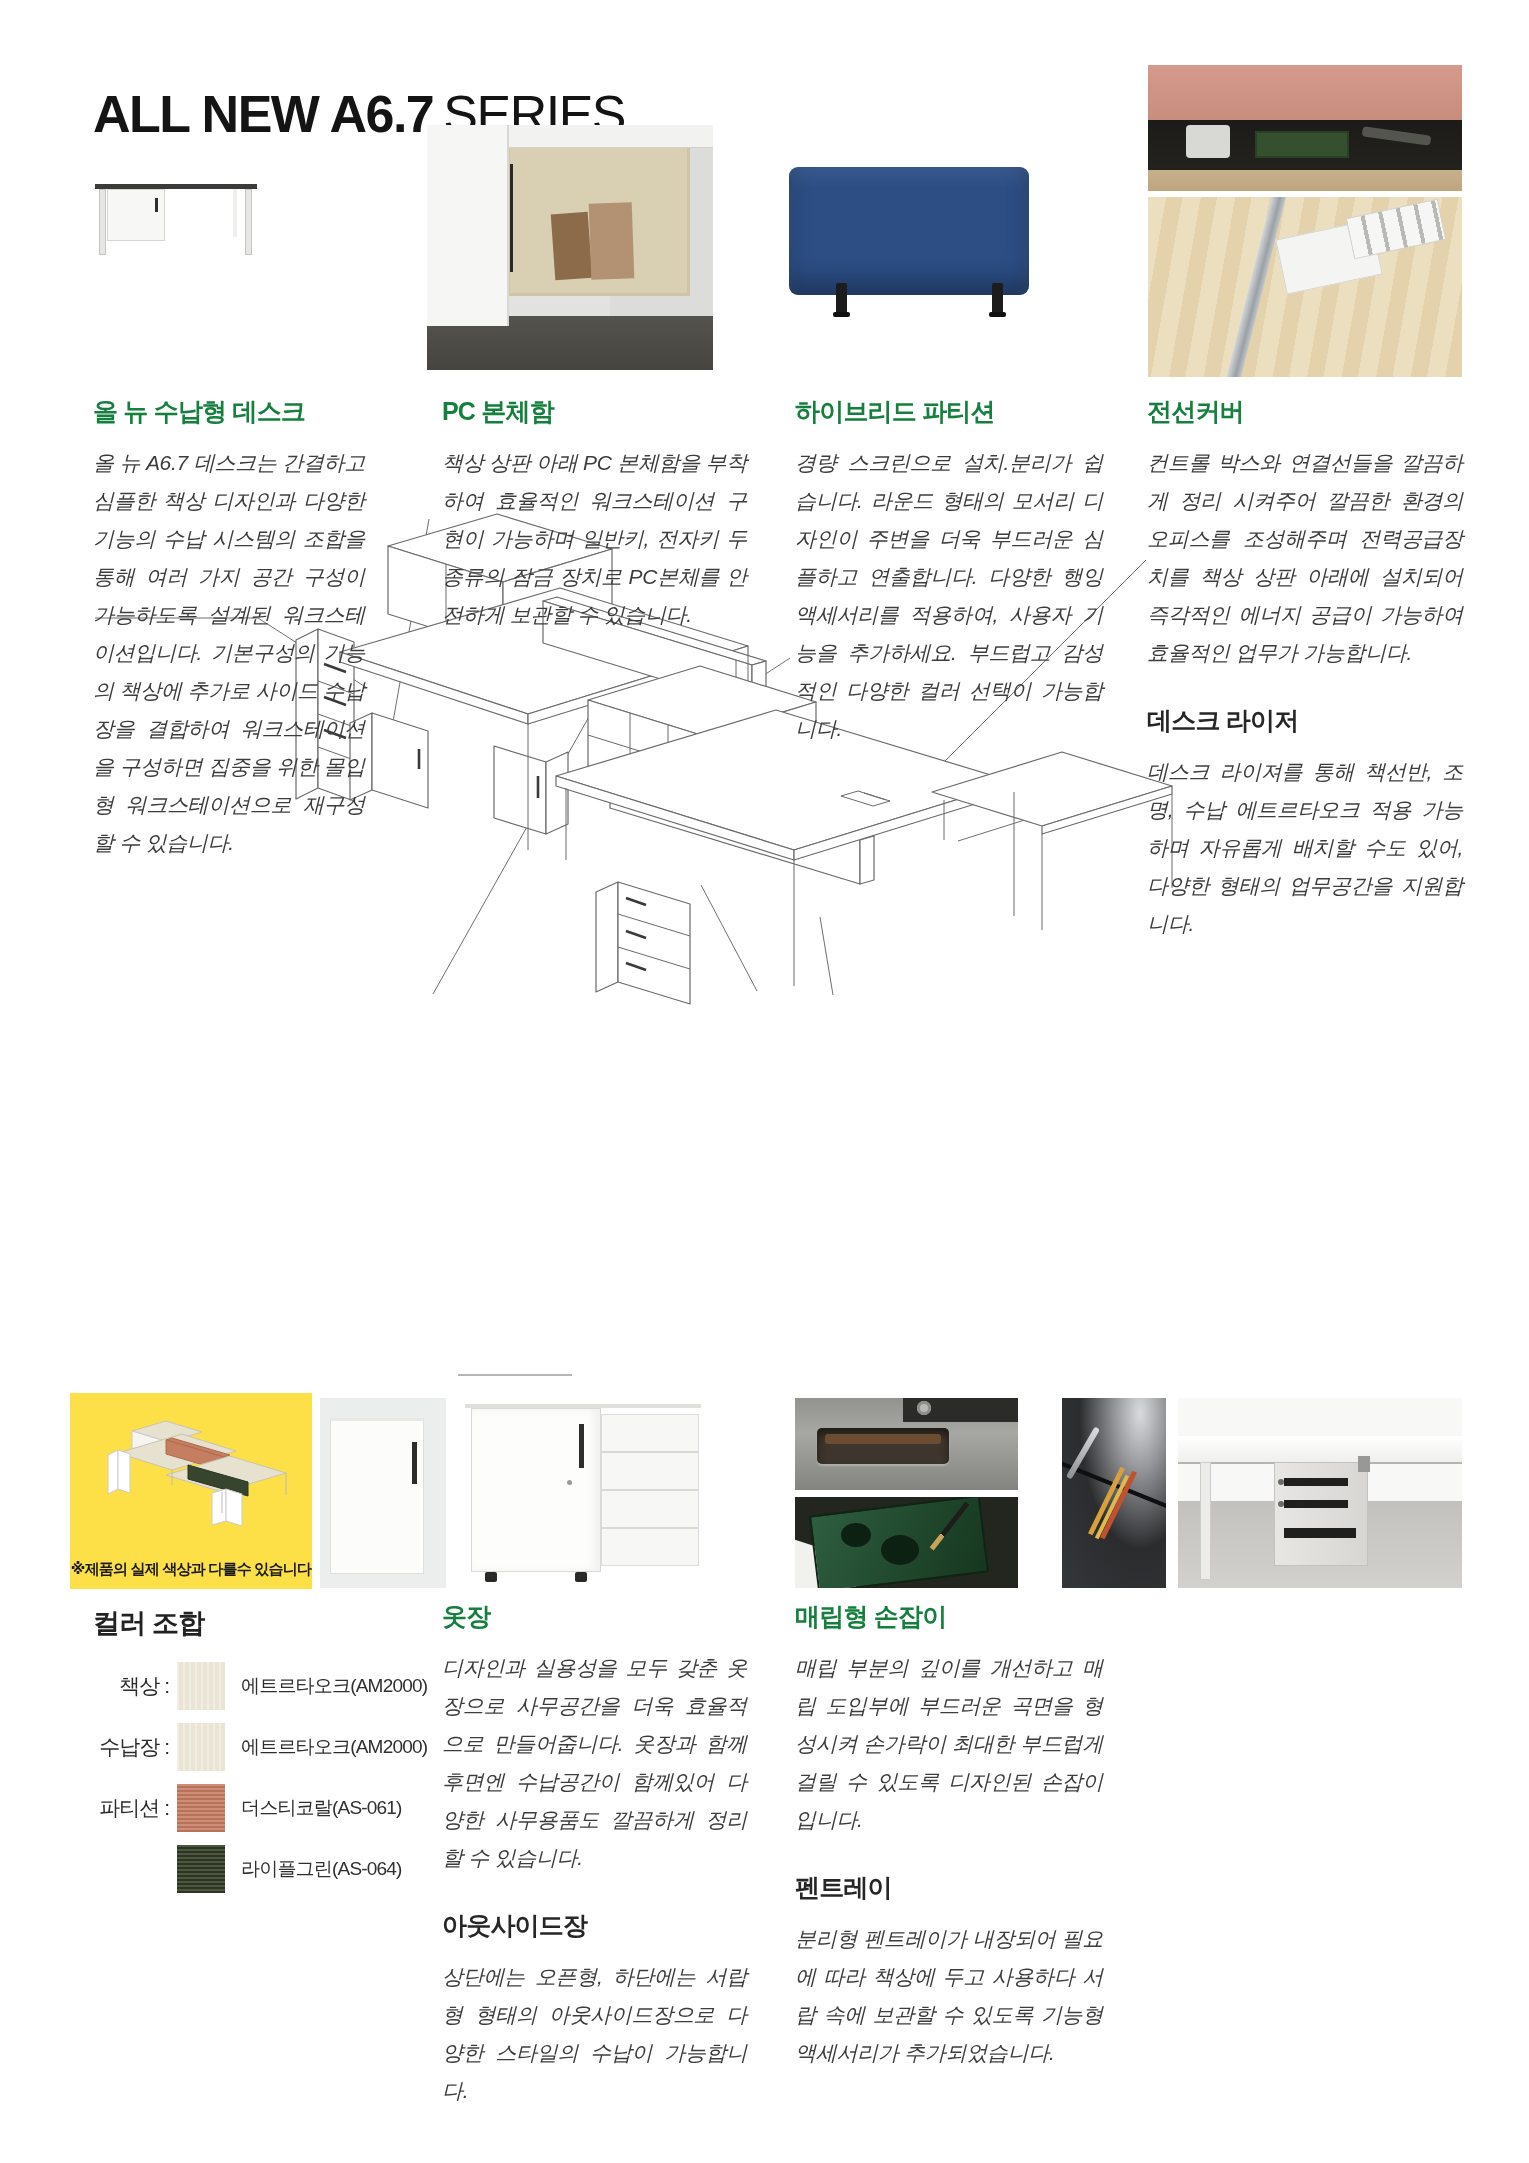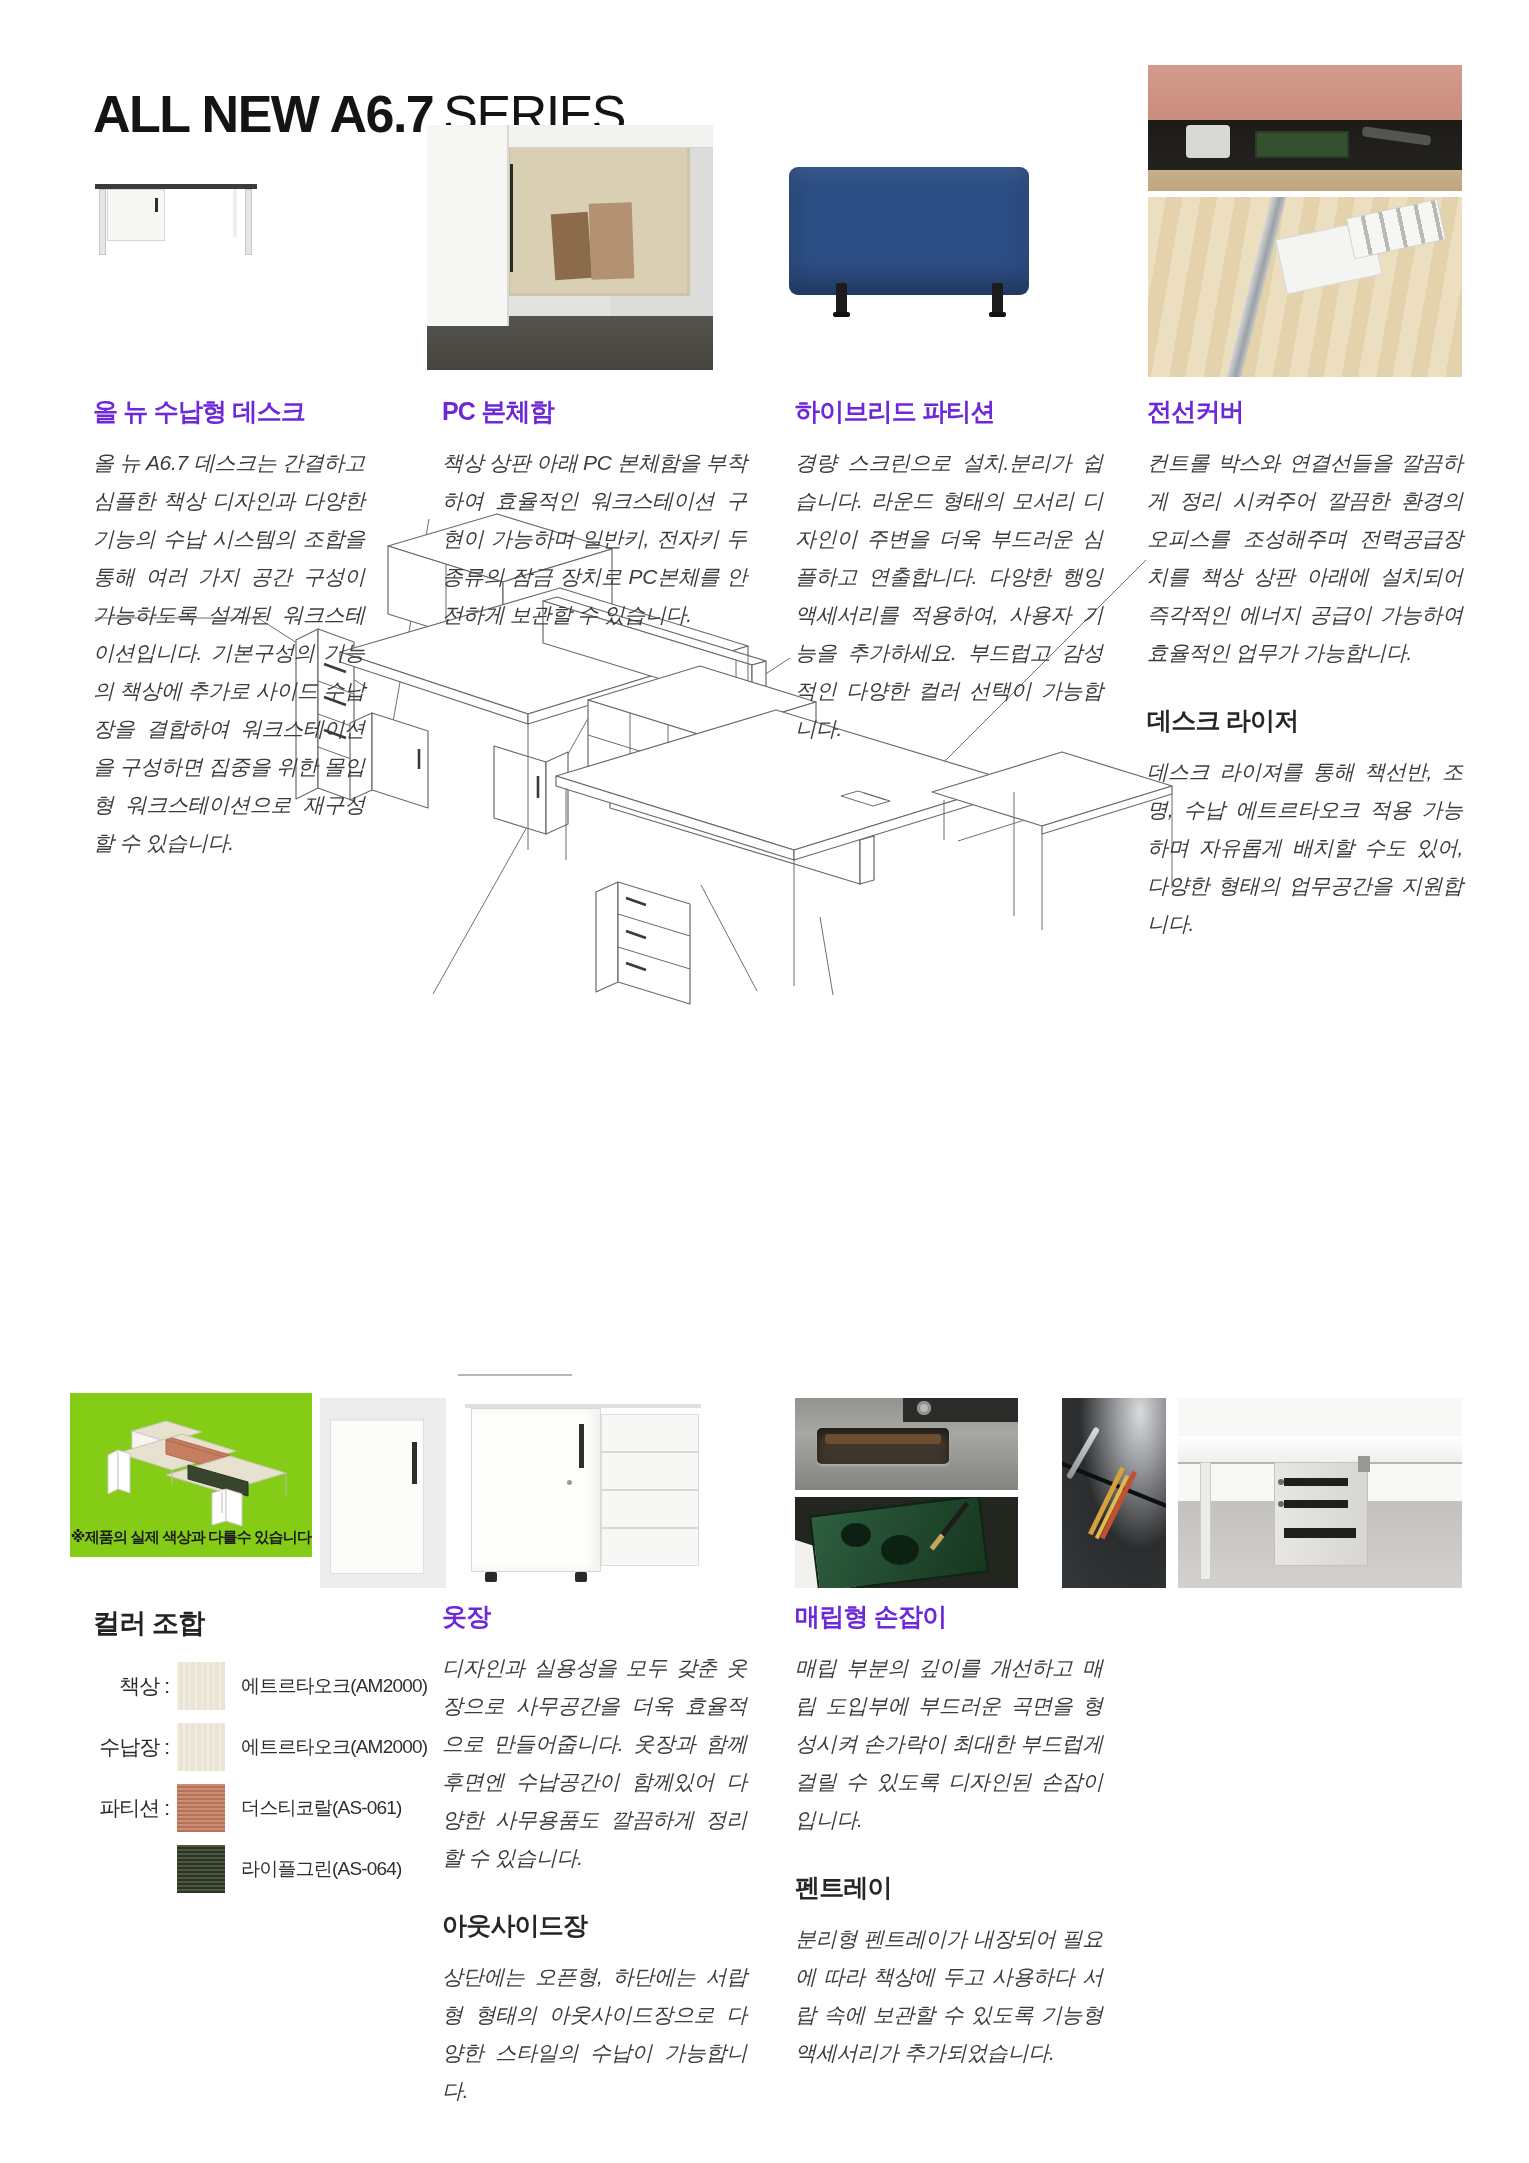--- a/index.html
+++ b/index.html
@@ -3,21 +3,21 @@
 <meta charset="utf-8">
 <style>
   html,body{margin:0;padding:0;background:#ffffff;}
   #page{position:relative;width:1529px;height:2163px;background:#ffffff;overflow:hidden;
         font-family:"Liberation Sans","DejaVu Sans",sans-serif;}
 
   
   #title{position:absolute;left:93px;top:84px;font-size:52px;letter-spacing:-1.5px;color:#141414;white-space:nowrap;}
   #title .tb{font-weight:800;}
   #title .tr{font-weight:500;margin-left:10px;}
-  .h1{font-size:25px;font-weight:700;color:#6d28d9;letter-spacing:-0.8px;}
+  .h1{font-size:25px;font-weight:700;color:#15803d;letter-spacing:-0.8px;}
   .bd{font-size:21px;line-height:38px;color:#3c3c3c;text-align:justify;word-break:break-all;
       letter-spacing:-0.3px;margin-top:16px;font-style:italic;}
   .h2{font-size:25px;font-weight:700;color:#262626;letter-spacing:-0.8px;margin-top:32px;}
   .col{position:absolute;top:395px;}
   #c1{left:93px;width:272px;}
   #c2{left:442px;width:305px;}
   #c3{left:795px;width:308px;}
   #c4{left:1147px;width:316px;}
   .bcol{position:absolute;top:1600px;}
   #b2{left:442px;width:305px;}
@@ -119,21 +119,21 @@
   #ph-deskright .leg{left:22px;top:64px;width:9px;height:116px;background:#ecece9;border:1px solid #ccccc9;}
   #ph-deskright .ped{left:96px;top:64px;width:92px;height:102px;background:linear-gradient(90deg,#e8e6e2,#d8d6d2);border:1px solid #c4c2be;}
   #ph-deskright .s1{left:106px;top:80px;width:64px;height:8px;background:#1f1f1d;}
   #ph-deskright .s2{left:106px;top:102px;width:64px;height:8px;background:#1f1f1d;}
   #ph-deskright .s3{left:106px;top:130px;width:72px;height:10px;background:#1f1f1d;}
   #ph-deskright .lk1{left:100px;top:81px;width:6px;height:6px;border-radius:50%;background:#6a6a68;}
   #ph-deskright .lk2{left:100px;top:103px;width:6px;height:6px;border-radius:50%;background:#6a6a68;}
   #ph-deskright .hook{left:180px;top:58px;width:12px;height:16px;background:#989896;}
 
   
-  #colorBox{position:absolute;left:70px;top:1393px;width:242px;height:164px;background:#84cc16;}
+  #colorBox{position:absolute;left:70px;top:1393px;width:242px;height:196px;background:#fde047;}
   #colorBox .note{position:absolute;left:0;right:0;bottom:10px;text-align:center;font-size:15px;font-weight:700;
      color:#1b1b1b;letter-spacing:-0.8px;}
   #colorHeading{position:absolute;left:93px;top:1605px;font-size:27px;font-weight:700;color:#222;letter-spacing:-0.8px;}
   #swatches{position:absolute;left:93px;top:1662px;width:400px;}
   .srow{display:flex;align-items:center;height:48px;margin-bottom:13px;}
   .slabel{width:76px;text-align:right;font-size:21px;color:#2a2a2a;letter-spacing:-1px;flex:none;}
   .sw{width:48px;height:48px;margin-left:8px;position:relative;flex:none;}
   .sw.wood:after{content:"";position:absolute;inset:0;background:repeating-linear-gradient(90deg,rgba(255,255,255,.35) 0 2px,rgba(0,0,0,0) 2px 6px);}
   .sw.fab:after{content:"";position:absolute;inset:0;background:repeating-linear-gradient(180deg,rgba(255,255,255,.14) 0 2px,rgba(0,0,0,.08) 2px 4px);}
   .sname{margin-left:16px;font-size:19px;color:#2f2f2f;letter-spacing:-0.8px;white-space:nowrap;}

